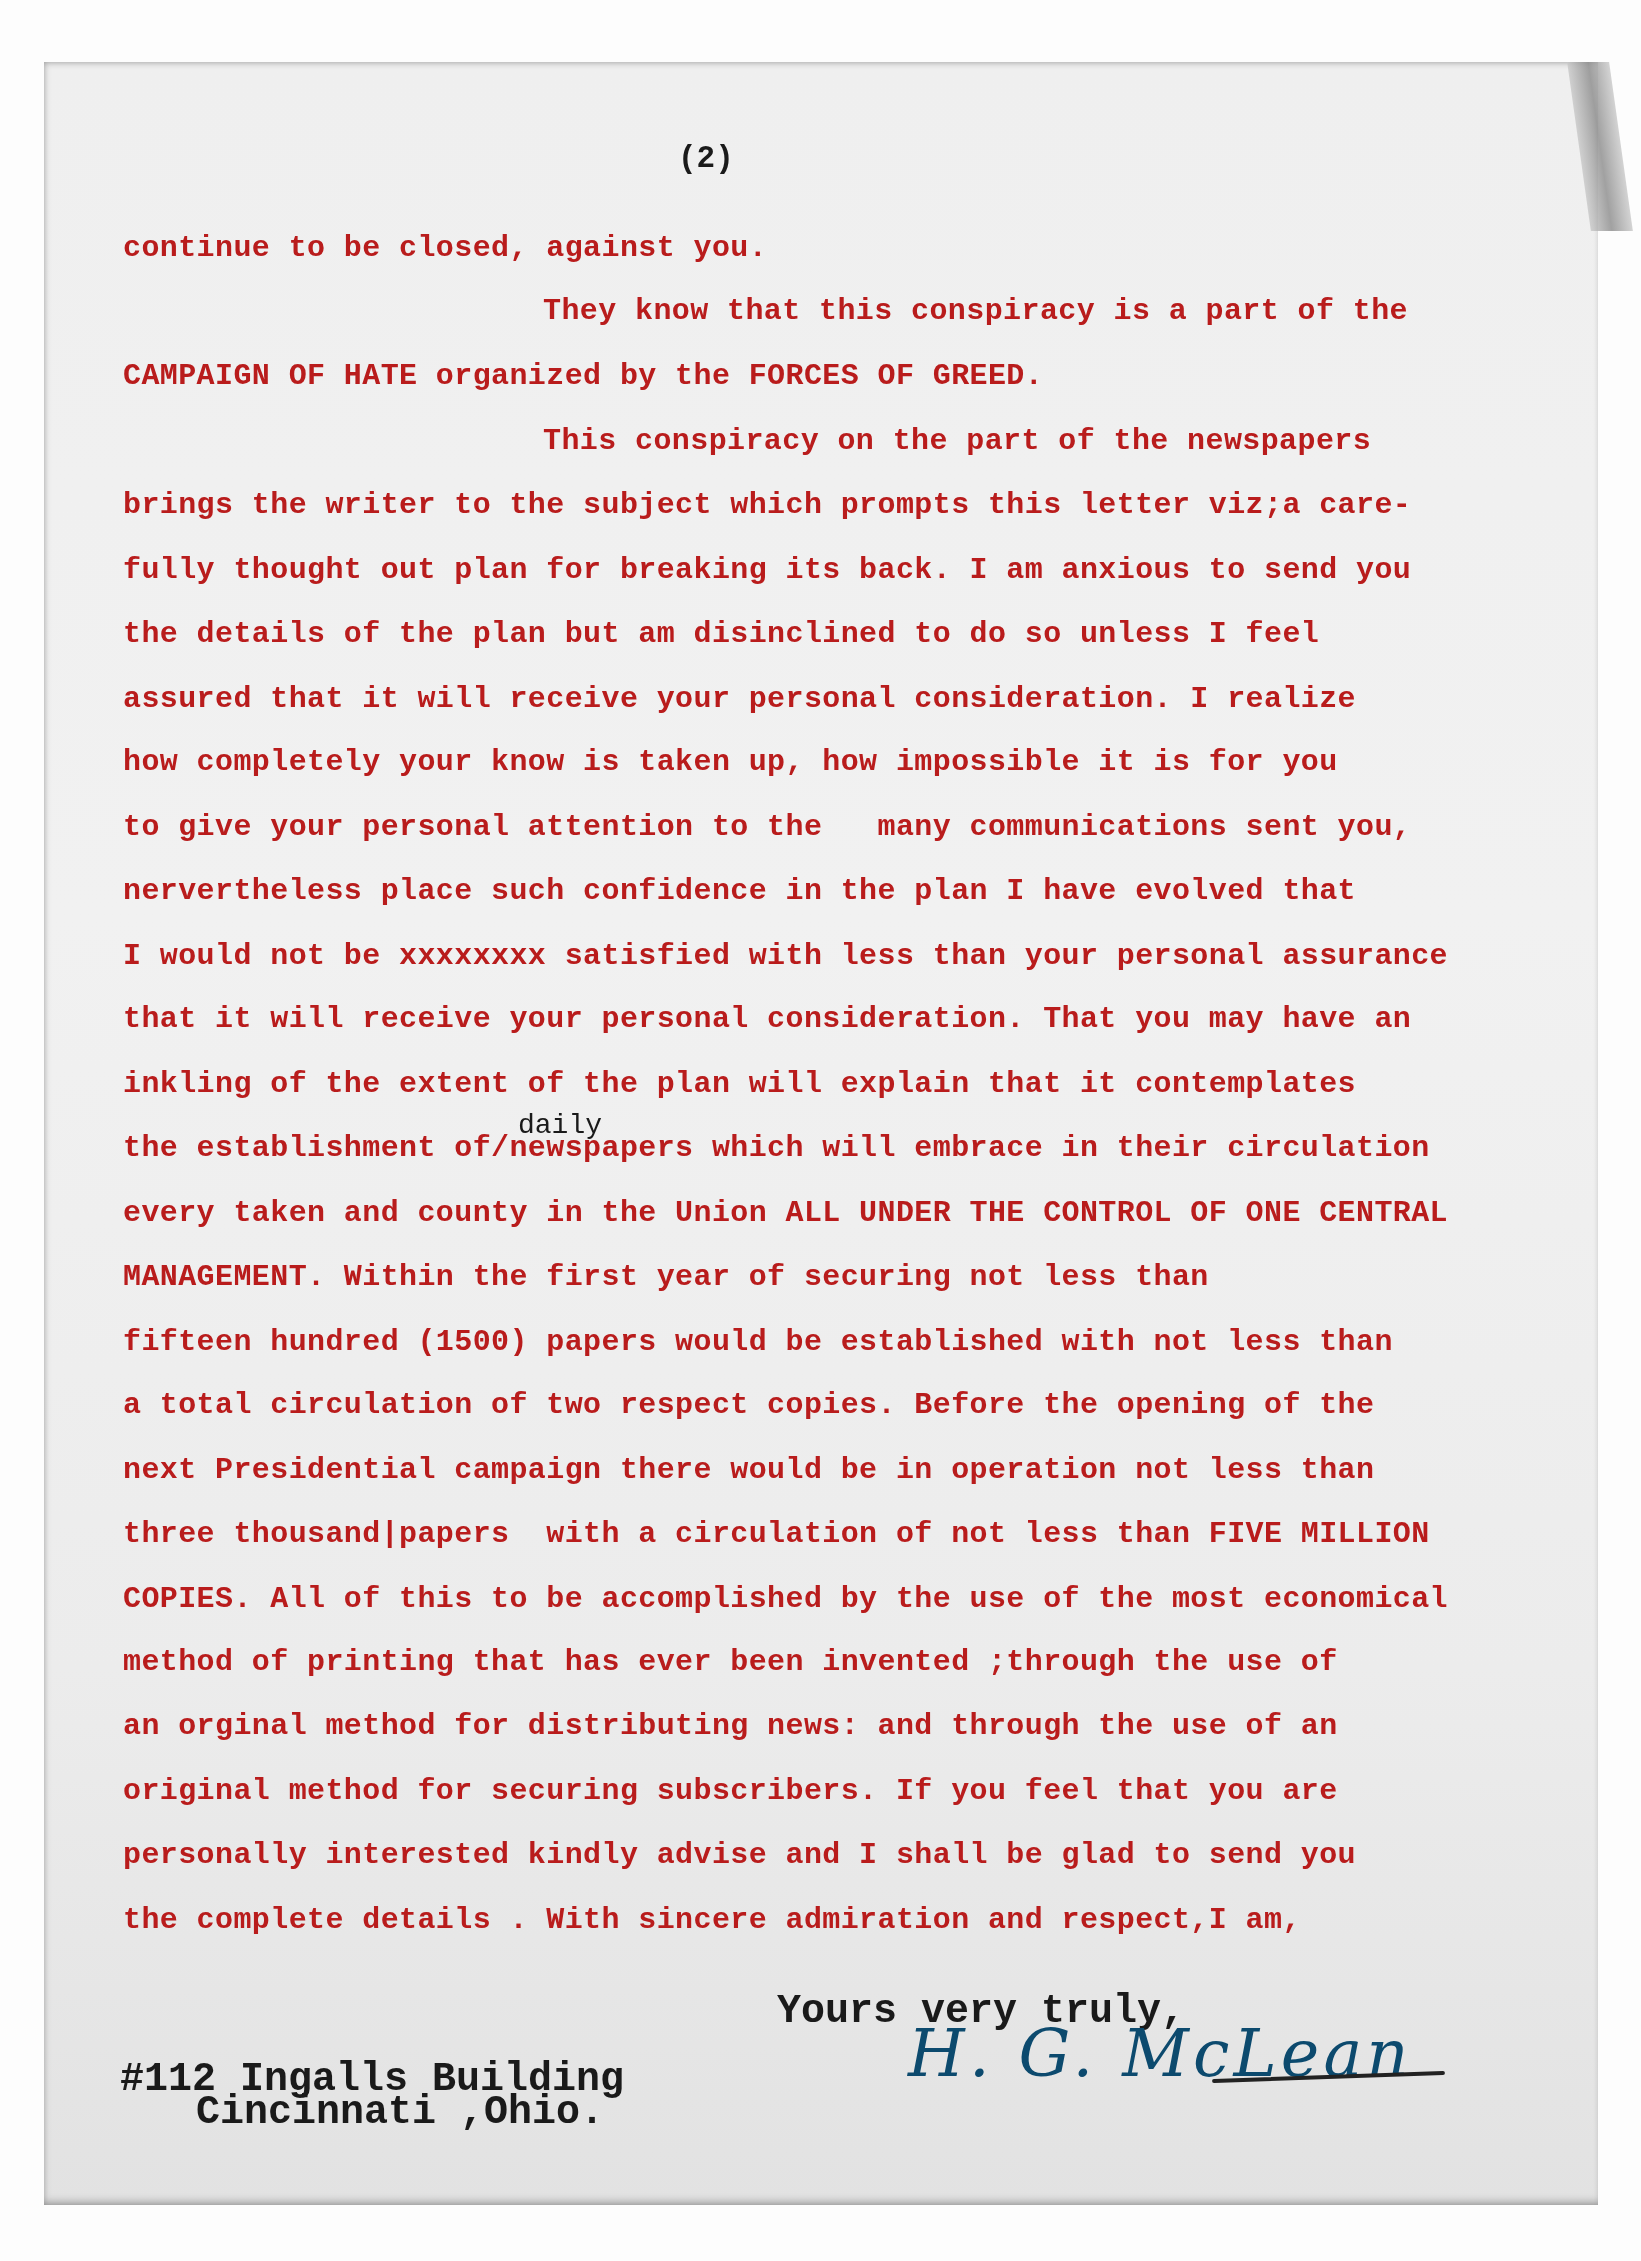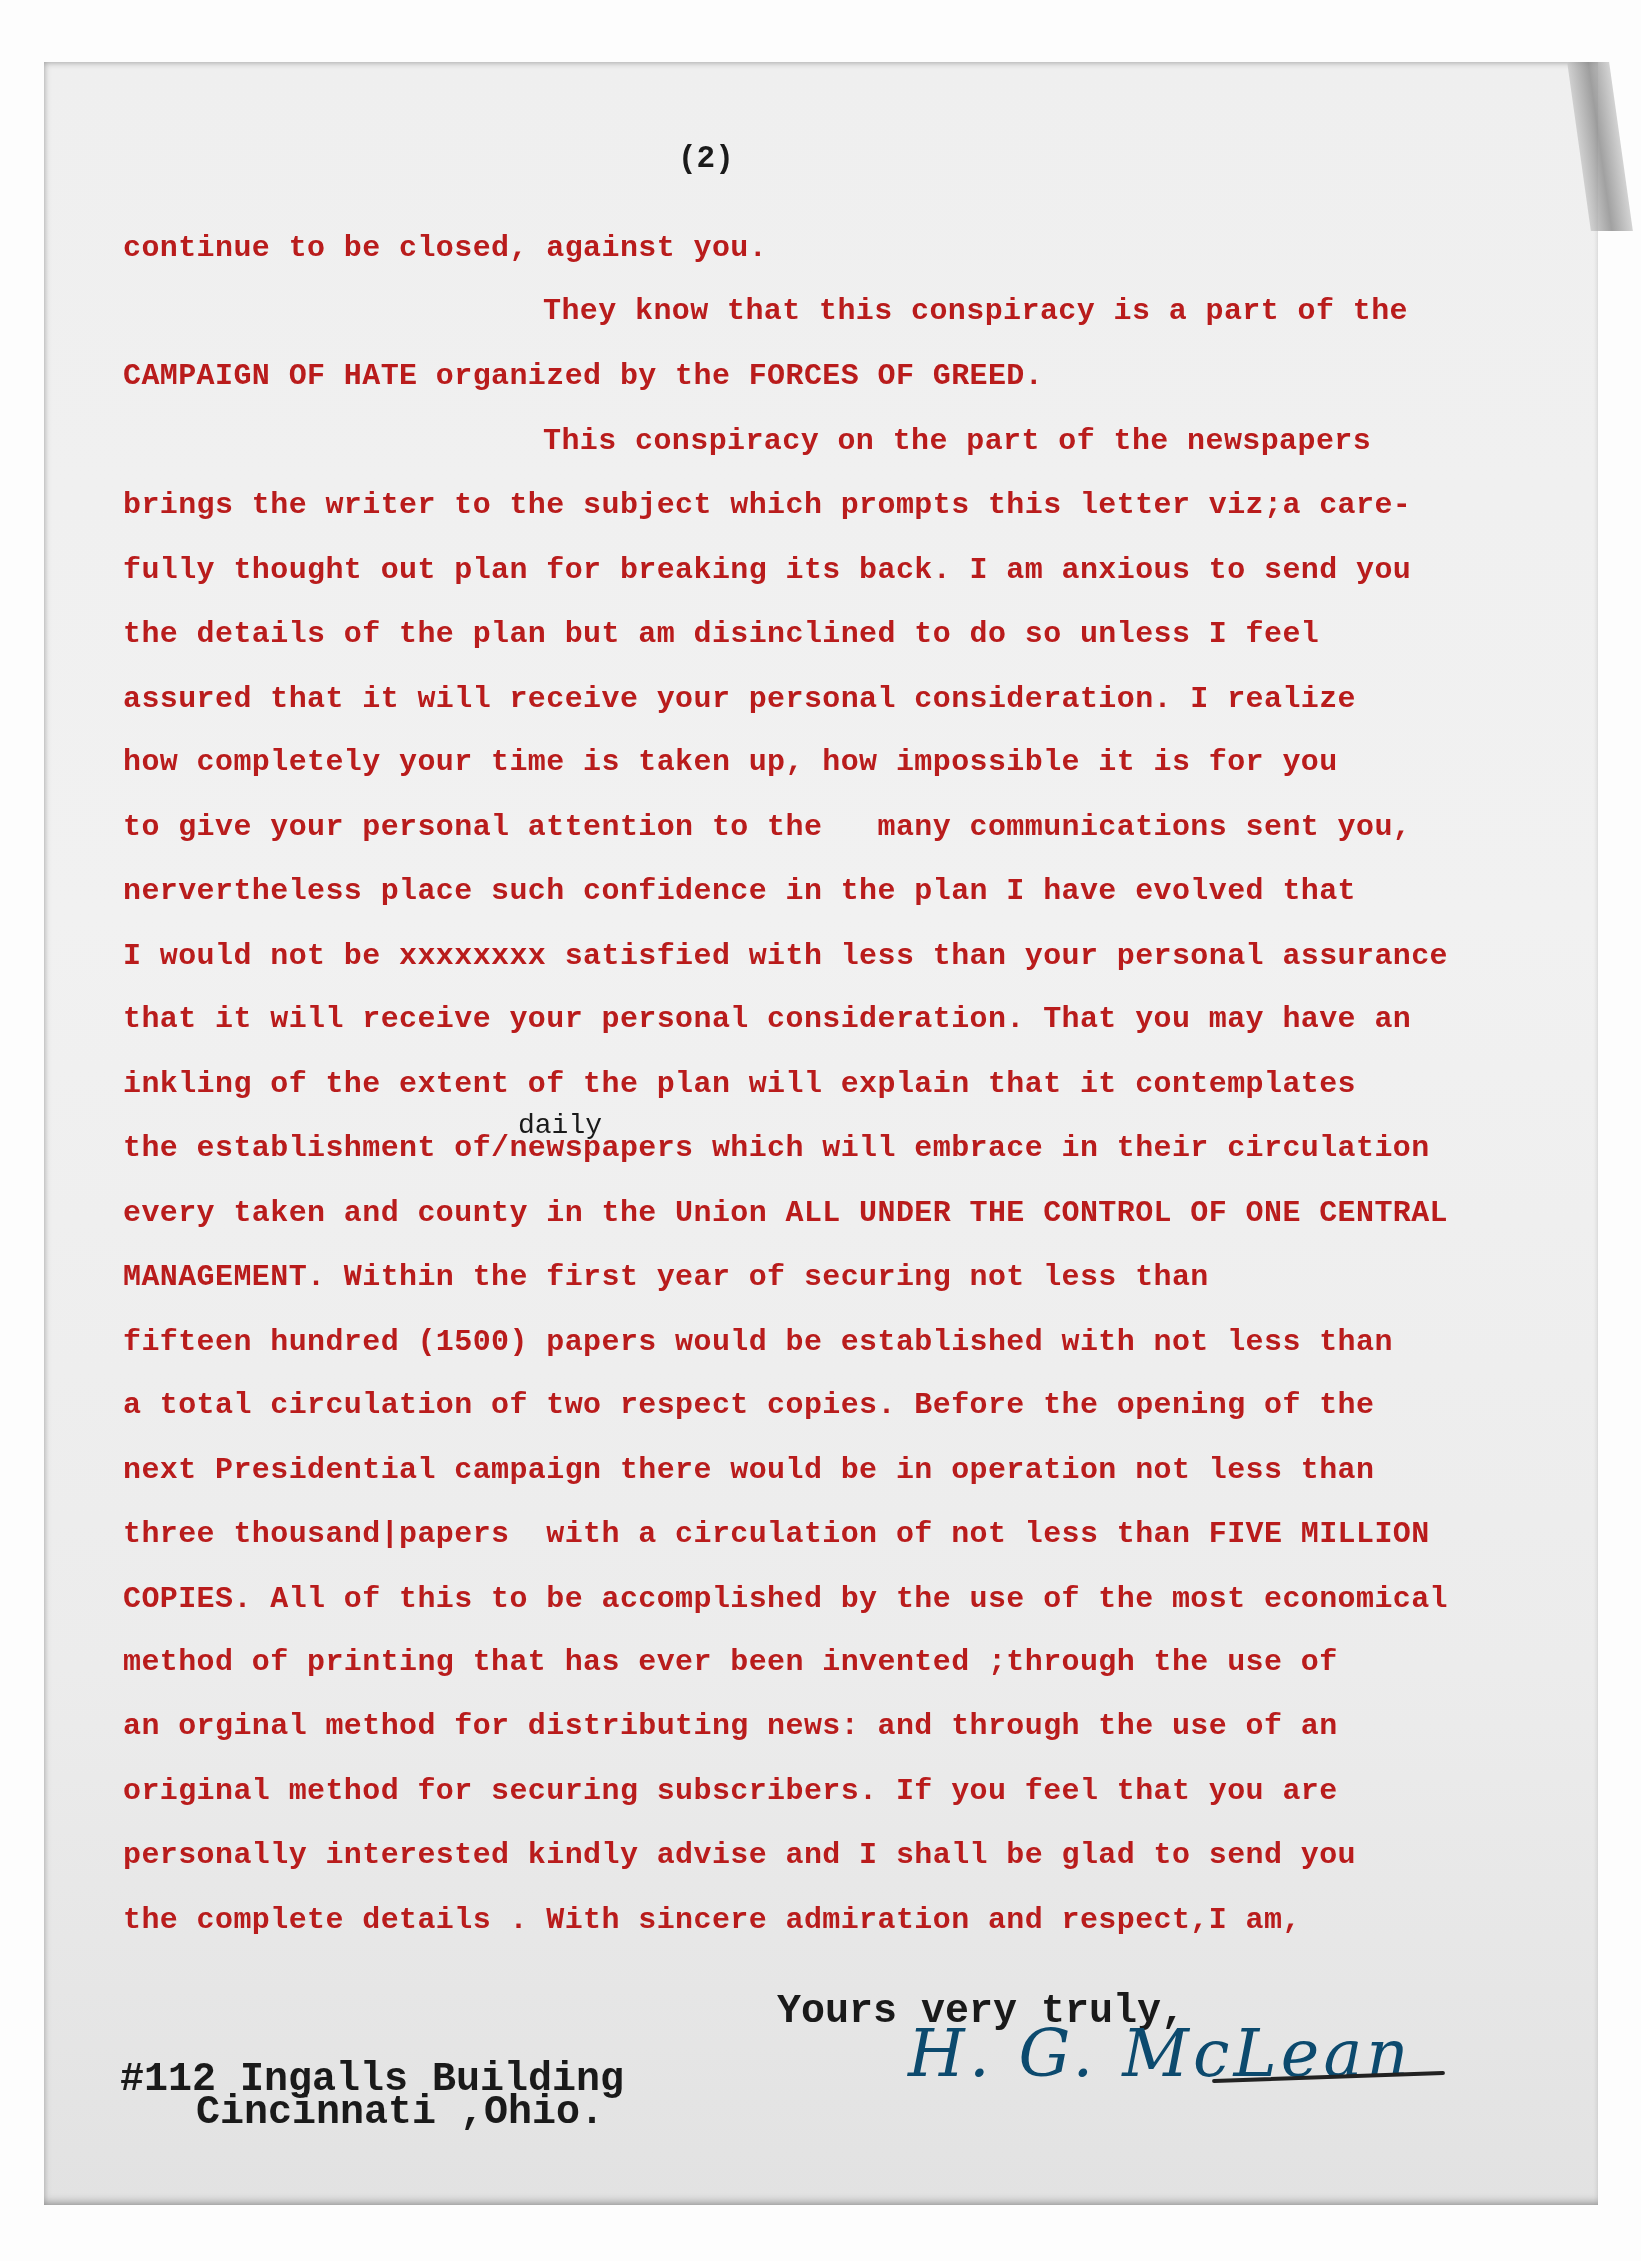--- a/index.html
+++ b/index.html
@@ -40,21 +40,21 @@
 <div class="page-num">(2)</div>
 
 <div class="line" style="top:233px">continue to be closed, against you.</div>
 <div class="line indent" style="top:296px">They know that this conspiracy is a part of the</div>
 <div class="line" style="top:361px">CAMPAIGN OF HATE organized by the FORCES OF GREED.</div>
 <div class="line indent" style="top:426px">This conspiracy on the part of the newspapers</div>
 <div class="line" style="top:490px">brings the writer to the subject which prompts this letter viz;a care-</div>
 <div class="line" style="top:555px">fully thought out plan for breaking its back. I am anxious to send you</div>
 <div class="line" style="top:619px">the details of the plan but am disinclined to do so unless I feel</div>
 <div class="line" style="top:684px">assured that it will receive your personal consideration. I realize</div>
-<div class="line" style="top:747px">how completely your time is taken up, how impossible it is for you</div>
+<div class="line" style="top:747px">how completely your know is taken up, how impossible it is for you</div>
 <div class="line" style="top:812px">to give your personal attention to the   many communications sent you,</div>
 <div class="line" style="top:876px">nervertheless place such confidence in the plan I have evolved that</div>
 <div class="line" style="top:941px">I would not be xxxxxxxx satisfied with less than your personal assurance</div>
 <div class="line" style="top:1004px">that it will receive your personal consideration. That you may have an</div>
 <div class="line" style="top:1069px">inkling of the extent of the plan will explain that it contemplates</div>
 <div class="insert" style="left:518px;top:1110px">daily</div>
 <div class="line" style="top:1133px">the establishment of/newspapers which will embrace in their circulation</div>
 <div class="line" style="top:1198px">every taken and county in the Union ALL UNDER THE CONTROL OF ONE CENTRAL</div>
 <div class="line" style="top:1262px">MANAGEMENT. Within the first year of securing not less than</div>
 <div class="line" style="top:1327px">fifteen hundred (1500) papers would be established with not less than</div>

